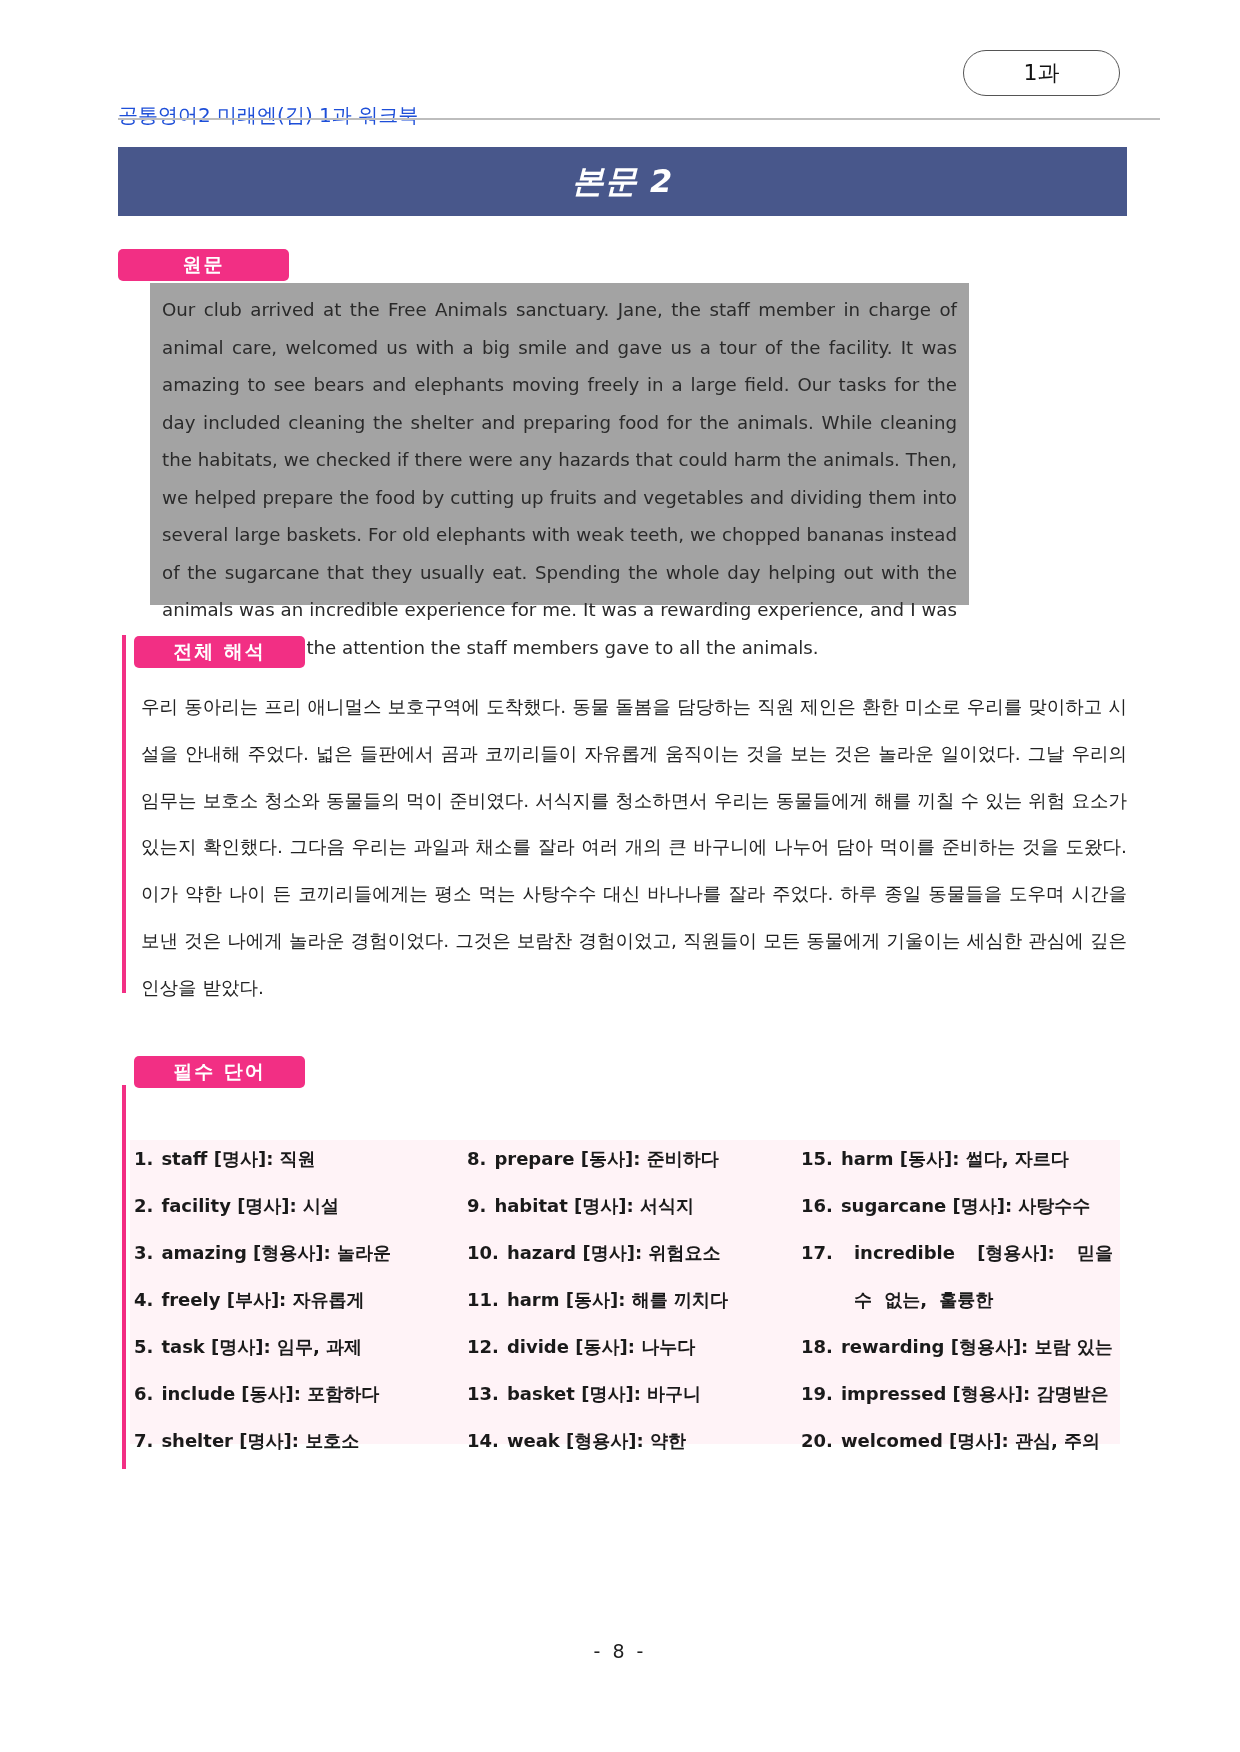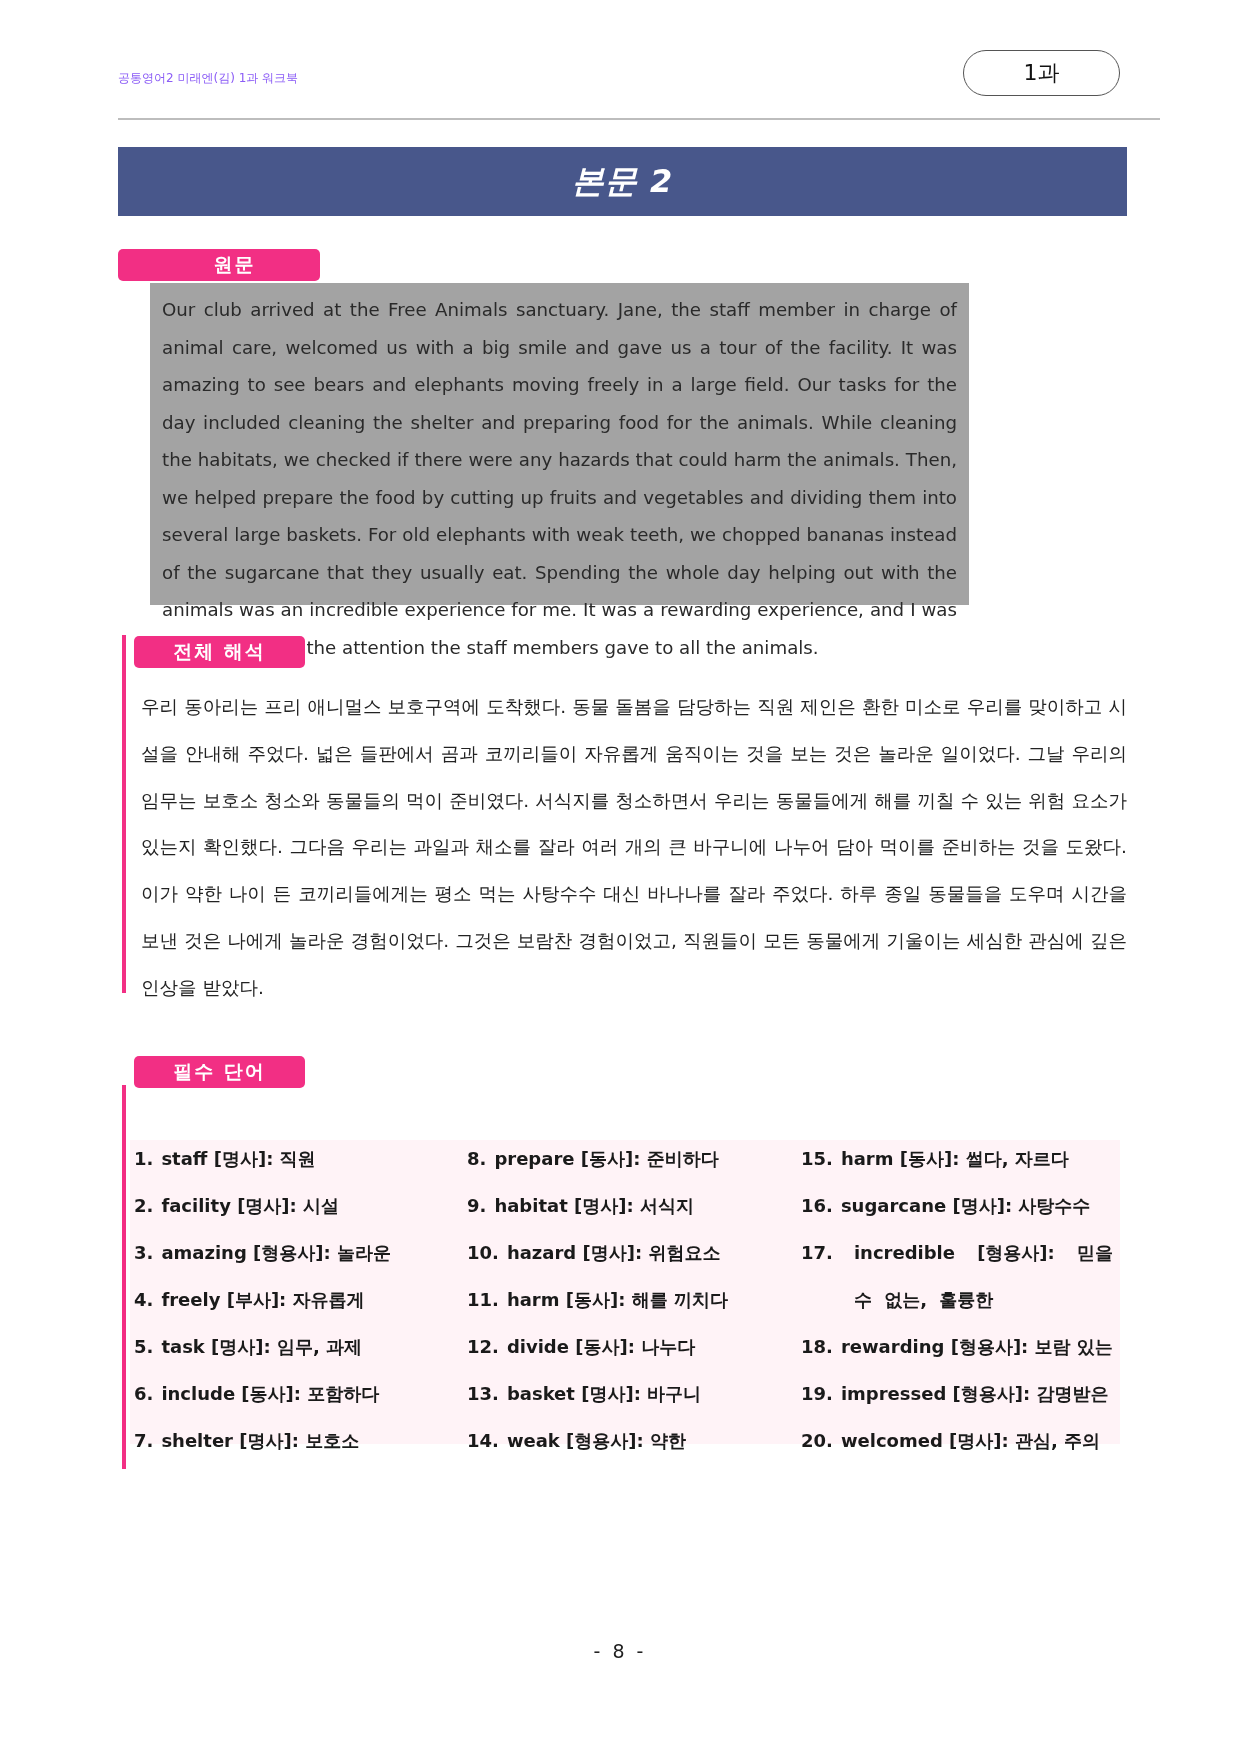--- a/index.html
+++ b/index.html
@@ -4,21 +4,21 @@
   <style>
     html, body { margin: 0; padding: 0; background: #ffffff; }
     body {
       width: 1240px; height: 1752px; position: relative; overflow: hidden;
       font-family: "DejaVu Sans", "Liberation Sans", sans-serif;
       color: #222;
     }
     .abs { position: absolute; }
 
     .doc-subtitle {
-      left: 118px; top: 70px; font-size: 12px; color: #8b5cf6; white-space: nowrap;
+      left: 118px; top: 102px; font-size: 20px; color: #1d4ed8; white-space: nowrap;
     }
     .lesson-pill {
       left: 963px; top: 50px; width: 157px; height: 46px;
       border: 1.3px solid #555; border-radius: 24px; box-sizing: border-box;
       display: flex; align-items: center; justify-content: center;
       font-size: 22px; font-weight: normal; color: #111;
     }
     .header-rule {
       left: 118px; top: 118px; width: 1042px; height: 2px; background: #bdbdbd;
     }
@@ -28,21 +28,21 @@
       background: #48578b; color: #fff;
       display: flex; align-items: center; justify-content: center;
       font-size: 32px; font-weight: bold; letter-spacing: 1px; font-style: italic;
     }
 
     .tag {
       height: 32px; border-radius: 5px; background: #f22f84; color: #fff;
       display: flex; align-items: center; justify-content: center;
       font-size: 19px; font-weight: bold; letter-spacing: 2px;
     }
-    .tag-original { left: 118px; top: 249px; width: 171px; padding-left: 31px; }
+    .tag-original { left: 118px; top: 249px; width: 171px; }
 
     .original-box {
       left: 106px; top: 283px; width: 819px; height: 322px;
       background: #a3a3a3; box-sizing: border-box;
       padding: 8px 12px 0 12px;
       margin-left: 44px;
     }
     .original-text {
       font-size: 18.2px; line-height: 37.5px; text-align: justify;
       color: #2a2a2a; margin: 0;

